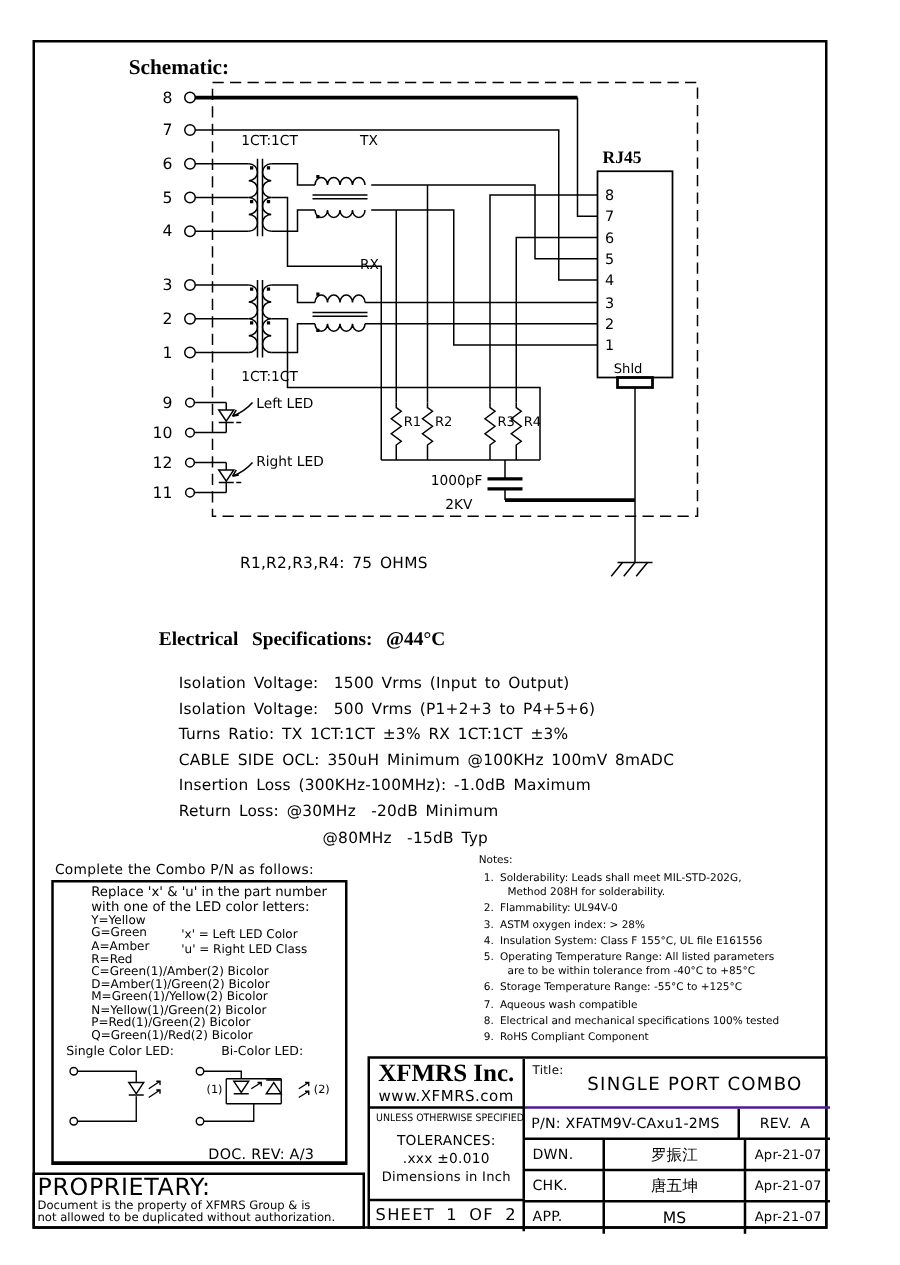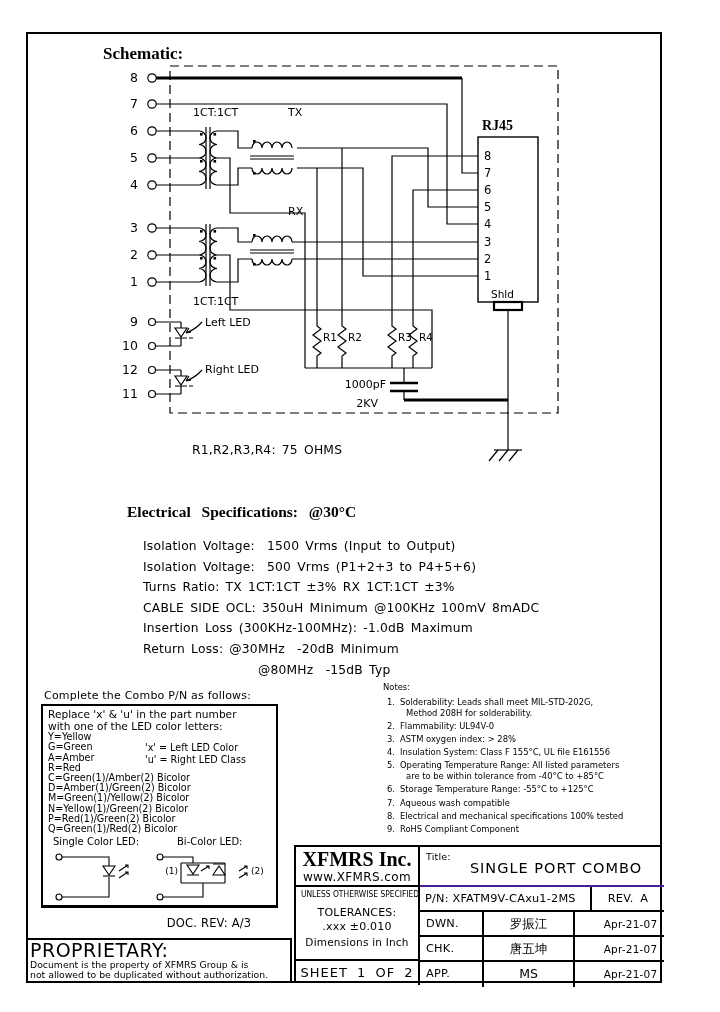--- a/index.html
+++ b/index.html
@@ -20,21 +20,21 @@
   .rlbl{font-size:10.5px;}
   
   #schematic-heading{left:103px;top:44px;font-size:17px;text-align:center;}
   #resistor-note{left:192px;top:443px;font-size:12.3px;word-spacing:2px;}
   #spec-heading{left:127px;top:503px;font-size:15.5px;word-spacing:7px;}
   #spec-lines{left:143px;top:536px;}
   .spec-line{font-size:12.3px;line-height:20.6px;word-spacing:2px;}
   .spec-line.indent{padding-left:115px;}
   
   #combo-header{left:44px;top:689px;font-size:11px;}
-  #combo-box{left:41px;top:704px;width:237px;height:204px;border:2px solid #000;border-bottom-width:3px;box-sizing:border-box;}
+  #combo-box{left:41px;top:704px;width:237px;height:228px;border:2px solid #000;border-bottom-width:3px;box-sizing:border-box;padding-left:25px;}
   .combo-intro{padding:3px 0 0 5px;font-size:10.6px;line-height:11.6px;}
   #combo-codes{padding-left:5px;font-size:9.6px;line-height:10.2px;}
   .combo-note{position:absolute;left:102px;font-size:9.6px;}
   #combo-xnote{top:36px;} #combo-unote{top:48px;}
   .led-type-label{position:absolute;top:130px;font-size:10px;}
   #single-led-label{left:10px;} #bi-led-label{left:134px;}
   #combo-led-svg{position:absolute;left:0;top:143px;}
   #combo-led-svg text{font-size:9px;font-family:"DejaVu Sans",sans-serif;fill:#000;}
   
   #doc-rev{left:144px;top:916px;width:130px;text-align:center;font-size:11.5px;}
@@ -58,21 +58,21 @@
   #tb-tol-label{font-size:11px;margin-top:7px;}
   #tb-tol-value{font-size:11px;margin-top:1px;}
   #tb-dimensions{font-size:10.5px;margin-top:3px;}
   #tb-sheet-cell{left:0;top:112px;width:124px;height:26px;border-top:2px solid #000;border-right:2px solid #000;
                  text-align:center;font-size:13px;letter-spacing:1px;line-height:24px;word-spacing:4px;}
   #tb-pn-row{left:124px;top:38px;width:244px;height:25px;border-top:2px solid #4c1d95;}
   #tb-pn-cell{left:0;top:0;width:172px;height:25px;border-right:2px solid #000;font-size:11.3px;line-height:23px;padding-left:5px;}
   #tb-rev-cell{left:172px;top:0;width:72px;height:25px;text-align:center;font-size:11.3px;line-height:23px;word-spacing:3px;}
   .tb-sign-row{left:124px;width:244px;height:25px;border-top:2px solid #000;}
   .tb-sign-label{position:absolute;left:0;top:0;width:64px;height:25px;border-right:2px solid #000;font-size:11.3px;line-height:23px;padding-left:6px;box-sizing:border-box;}
-  .tb-sign-name{position:absolute;left:64px;top:0;width:91px;height:25px;border-right:2px solid #000;text-align:center;font-size:12.5px;line-height:24px;box-sizing:border-box;}
+  .tb-sign-name{position:absolute;left:64px;top:0;width:113px;height:25px;border-right:2px solid #000;text-align:center;font-size:12.5px;line-height:24px;box-sizing:border-box;}
   .tb-sign-date{position:absolute;left:177px;top:0;width:67px;height:25px;text-align:center;font-size:10.5px;line-height:24px;box-sizing:border-box;}
   
   #proprietary-box{left:26px;top:938px;width:266px;height:45px;border:2px solid #000;box-sizing:border-box;}
   #proprietary-heading{font-size:19px;line-height:19px;letter-spacing:.5px;margin:1px 0 0 2px;font-weight:400;}
   .proprietary-line{font-size:9.3px;line-height:10.3px;margin-left:2px;white-space:nowrap;}
 </style>
 </head>
 <body>
 
 <div class="abs" id="page-border"></div>
@@ -233,21 +233,21 @@
     <text class="rlbl" x="348" y="341">R2</text>
     <text class="rlbl" x="398" y="341">R3</text>
     <text class="rlbl" x="419" y="341">R4</text>
     <text class="lbl" x="386" y="388" text-anchor="end">1000pF</text>
     <text class="lbl" x="378" y="407" text-anchor="end">2KV</text>
   </g>
 </svg>
 
 <div class="abs cad pre" id="resistor-note">R1,R2,R3,R4: 75 OHMS</div>
 
-<div class="abs serif" id="spec-heading">Electrical Specifications: @30°C</div>
+<div class="abs serif" id="spec-heading">Electrical Specifications: @44°C</div>
 <div class="abs" id="spec-lines">
   <div class="spec-line cad pre">Isolation Voltage:  1500 Vrms (Input to Output)</div>
   <div class="spec-line cad pre">Isolation Voltage:  500 Vrms (P1+2+3 to P4+5+6)</div>
   <div class="spec-line cad pre">Turns Ratio: TX 1CT:1CT ±3% RX 1CT:1CT ±3%</div>
   <div class="spec-line cad pre">CABLE SIDE OCL: 350uH Minimum @100KHz 100mV 8mADC</div>
   <div class="spec-line cad pre">Insertion Loss (300KHz-100MHz): -1.0dB Maximum</div>
   <div class="spec-line cad pre">Return Loss: @30MHz  -20dB Minimum</div>
   <div class="spec-line cad pre indent">@80MHz  -15dB Typ</div>
 </div>
 

